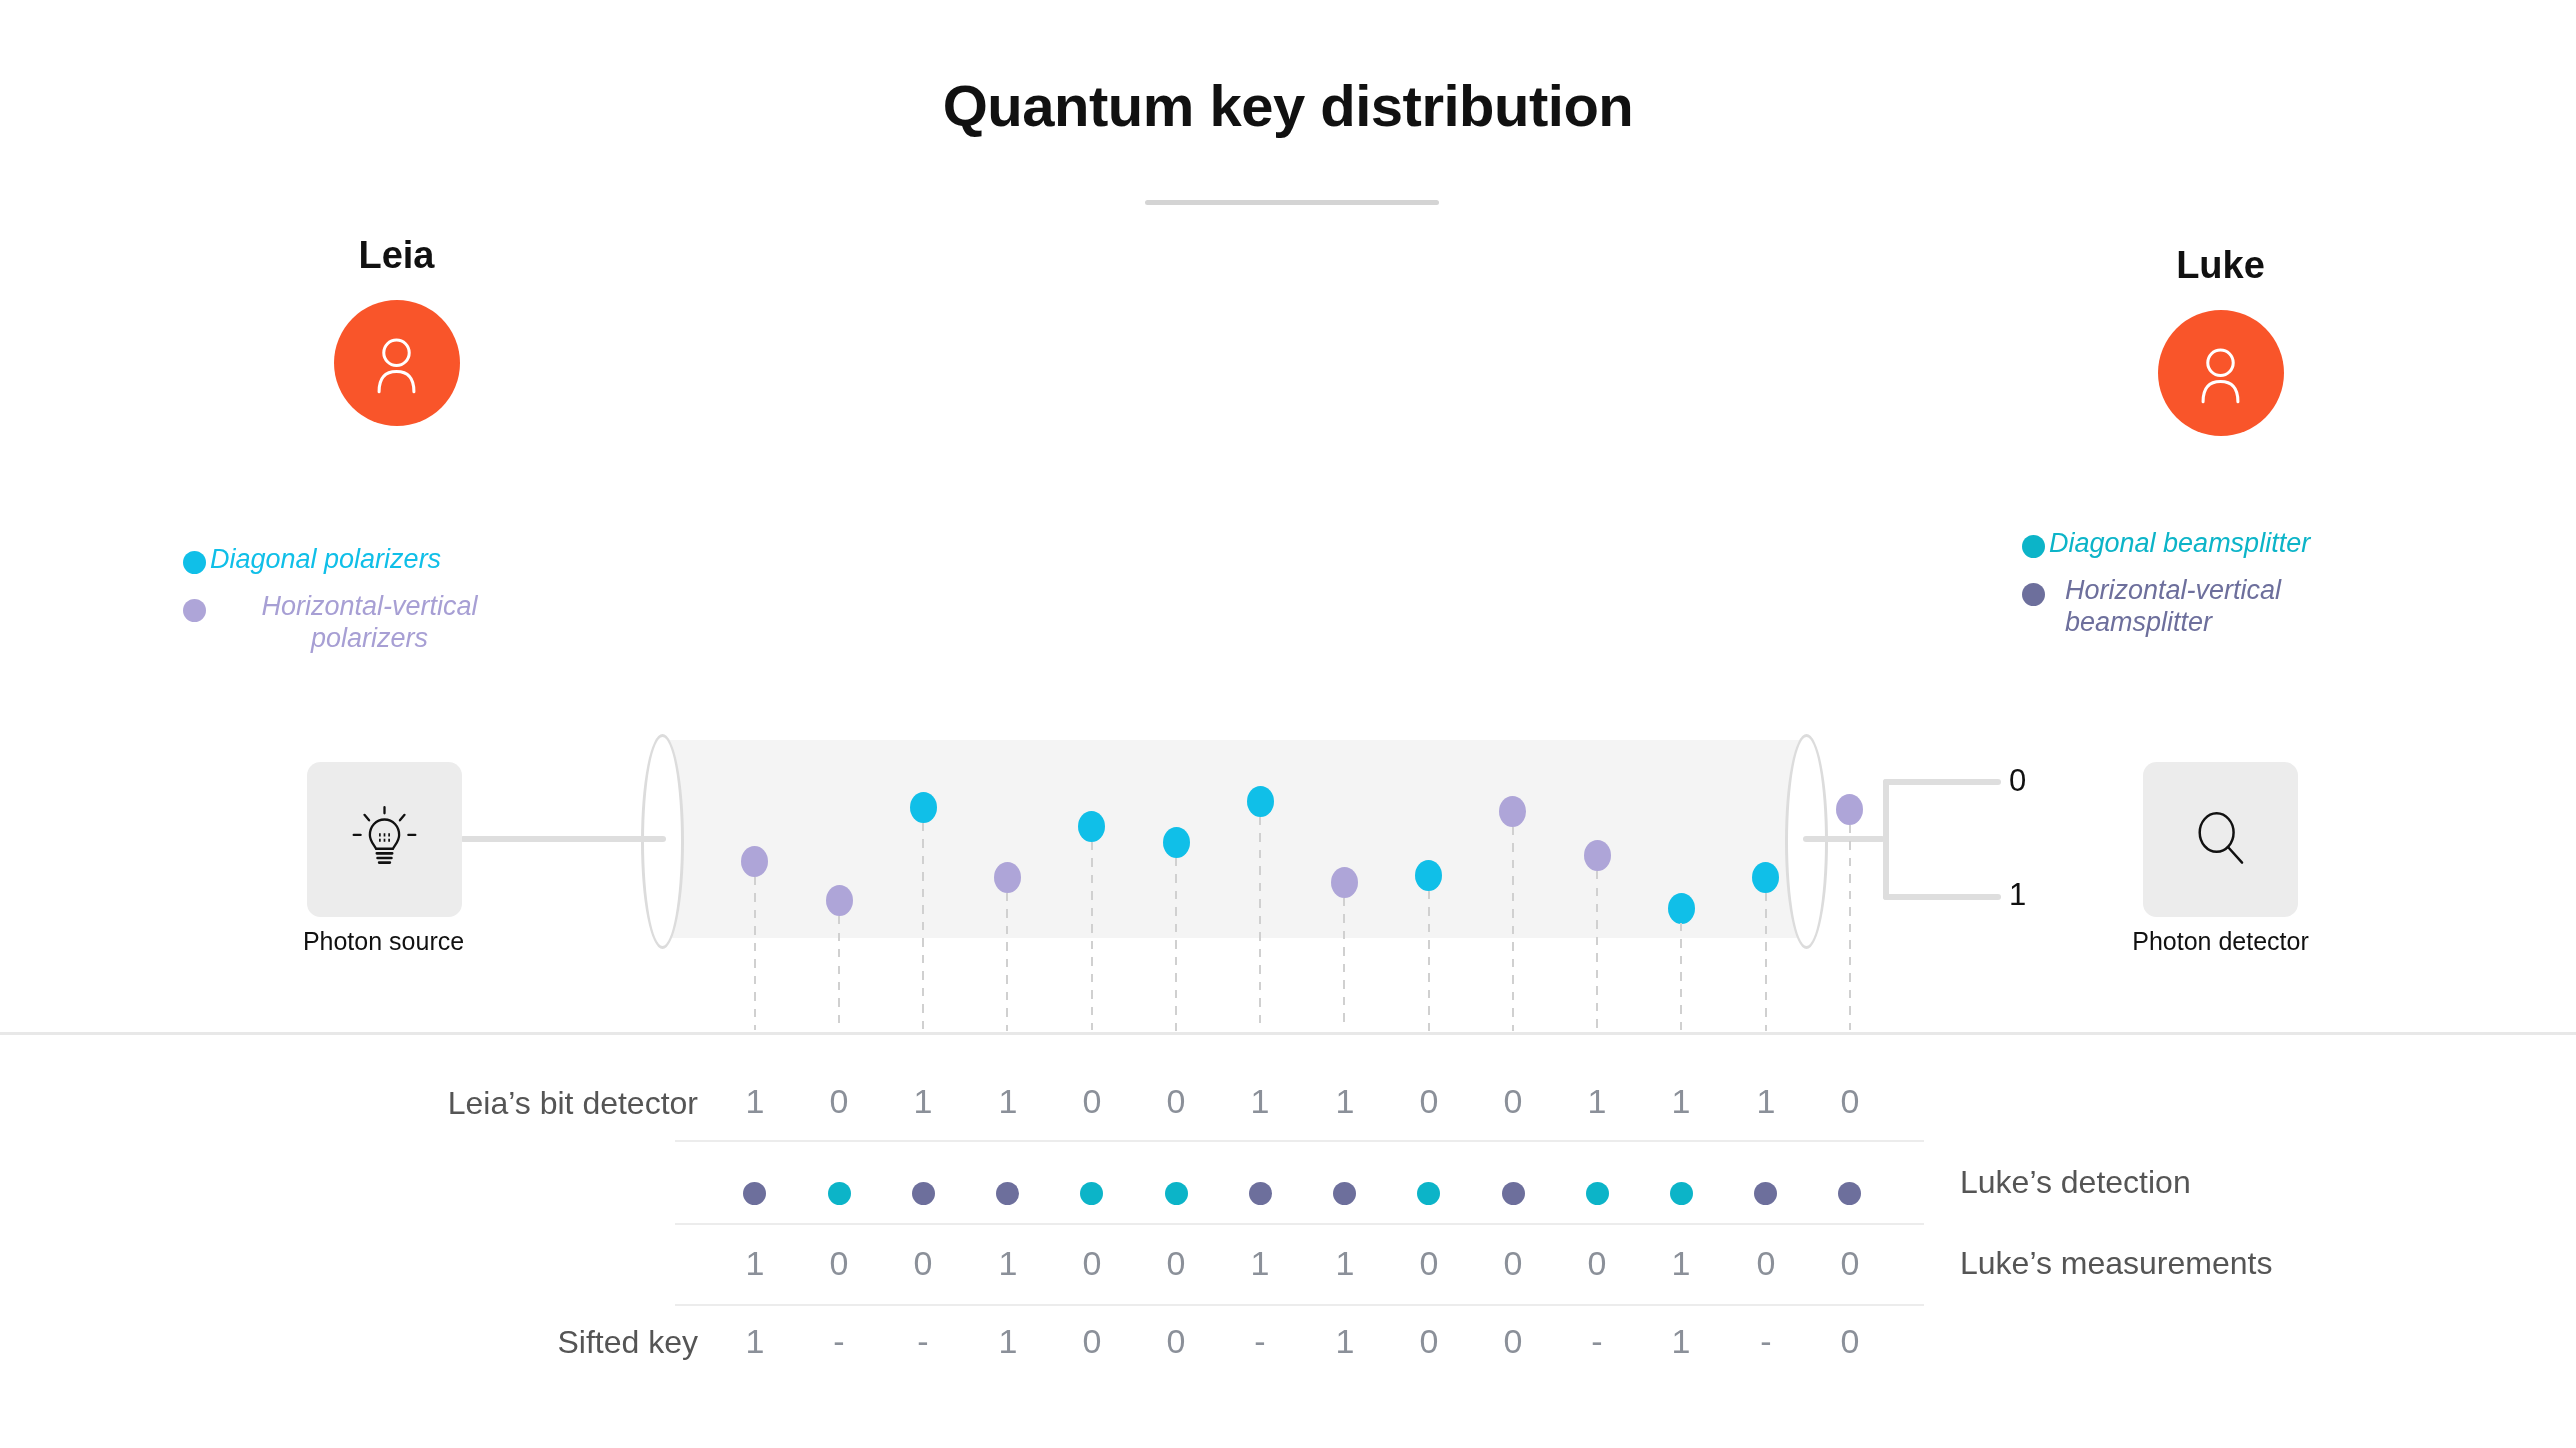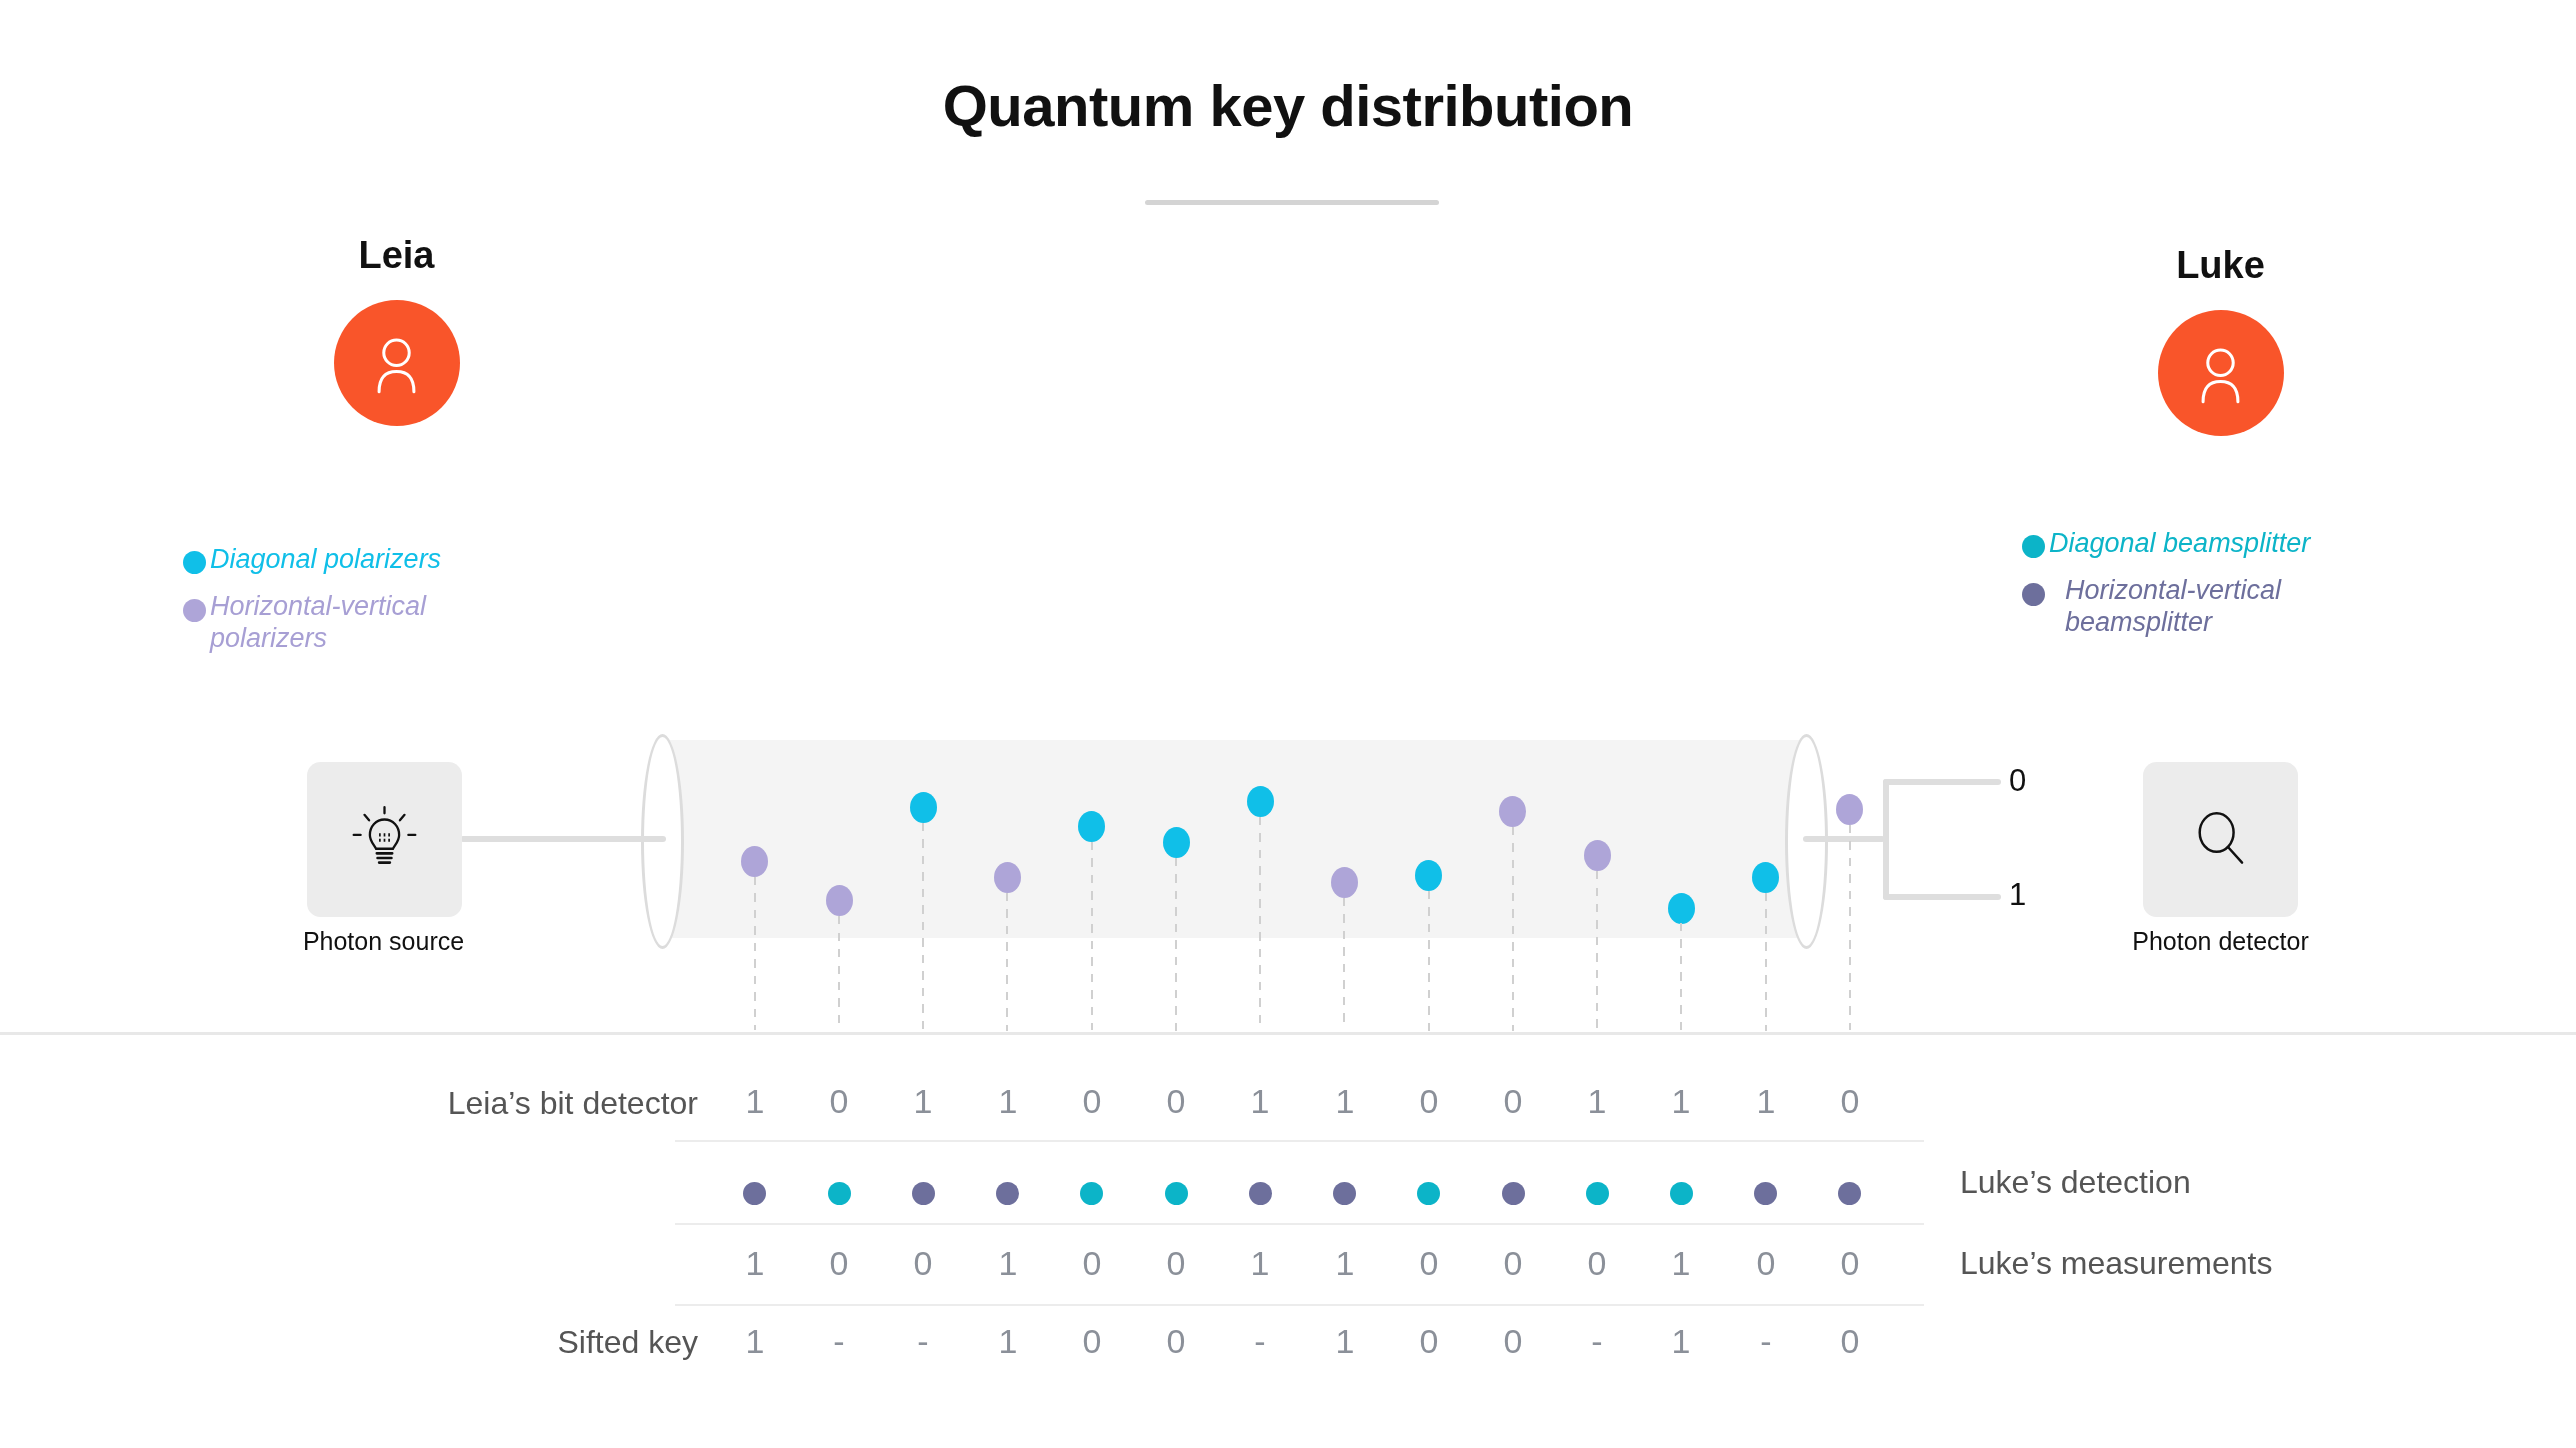--- a/index.html
+++ b/index.html
@@ -133,21 +133,21 @@
   </div>
 </div>
 
 <div class="abs" style="left:183px;top:544px;width:392px;">
   <div class="legend-row" style="margin-bottom:15.5px;">
     <span class="legend-dot cyan-bg"></span>
     <span class="legend-text cyan">Diagonal polarizers</span>
   </div>
   <div class="legend-row">
     <span class="legend-dot lilac-bg"></span>
-    <span class="legend-text lilac" style="max-width:319px;display:inline-block;">Horizontal-vertical polarizers</span>
+    <span class="legend-text lilac" style="max-width:319px;display:inline-block;text-align:center;">Horizontal-vertical polarizers</span>
   </div>
 </div>
 
 <div class="abs" style="left:2066px;top:244px;">
   <div class="party-name">Luke</div>
   <div style="display:flex;justify-content:center;margin-top:23px;">
     <div class="avatar">
       <svg width="67" height="67" viewBox="0 0 100 100">
         <circle cx="50" cy="34" r="19" fill="none" stroke="#ffffff" stroke-width="4.5"></circle>
         <path d="M24 92 C24 70 34 62 50 62 C66 62 76 70 76 92" fill="none" stroke="#ffffff" stroke-width="4.5" stroke-linecap="round"></path>

